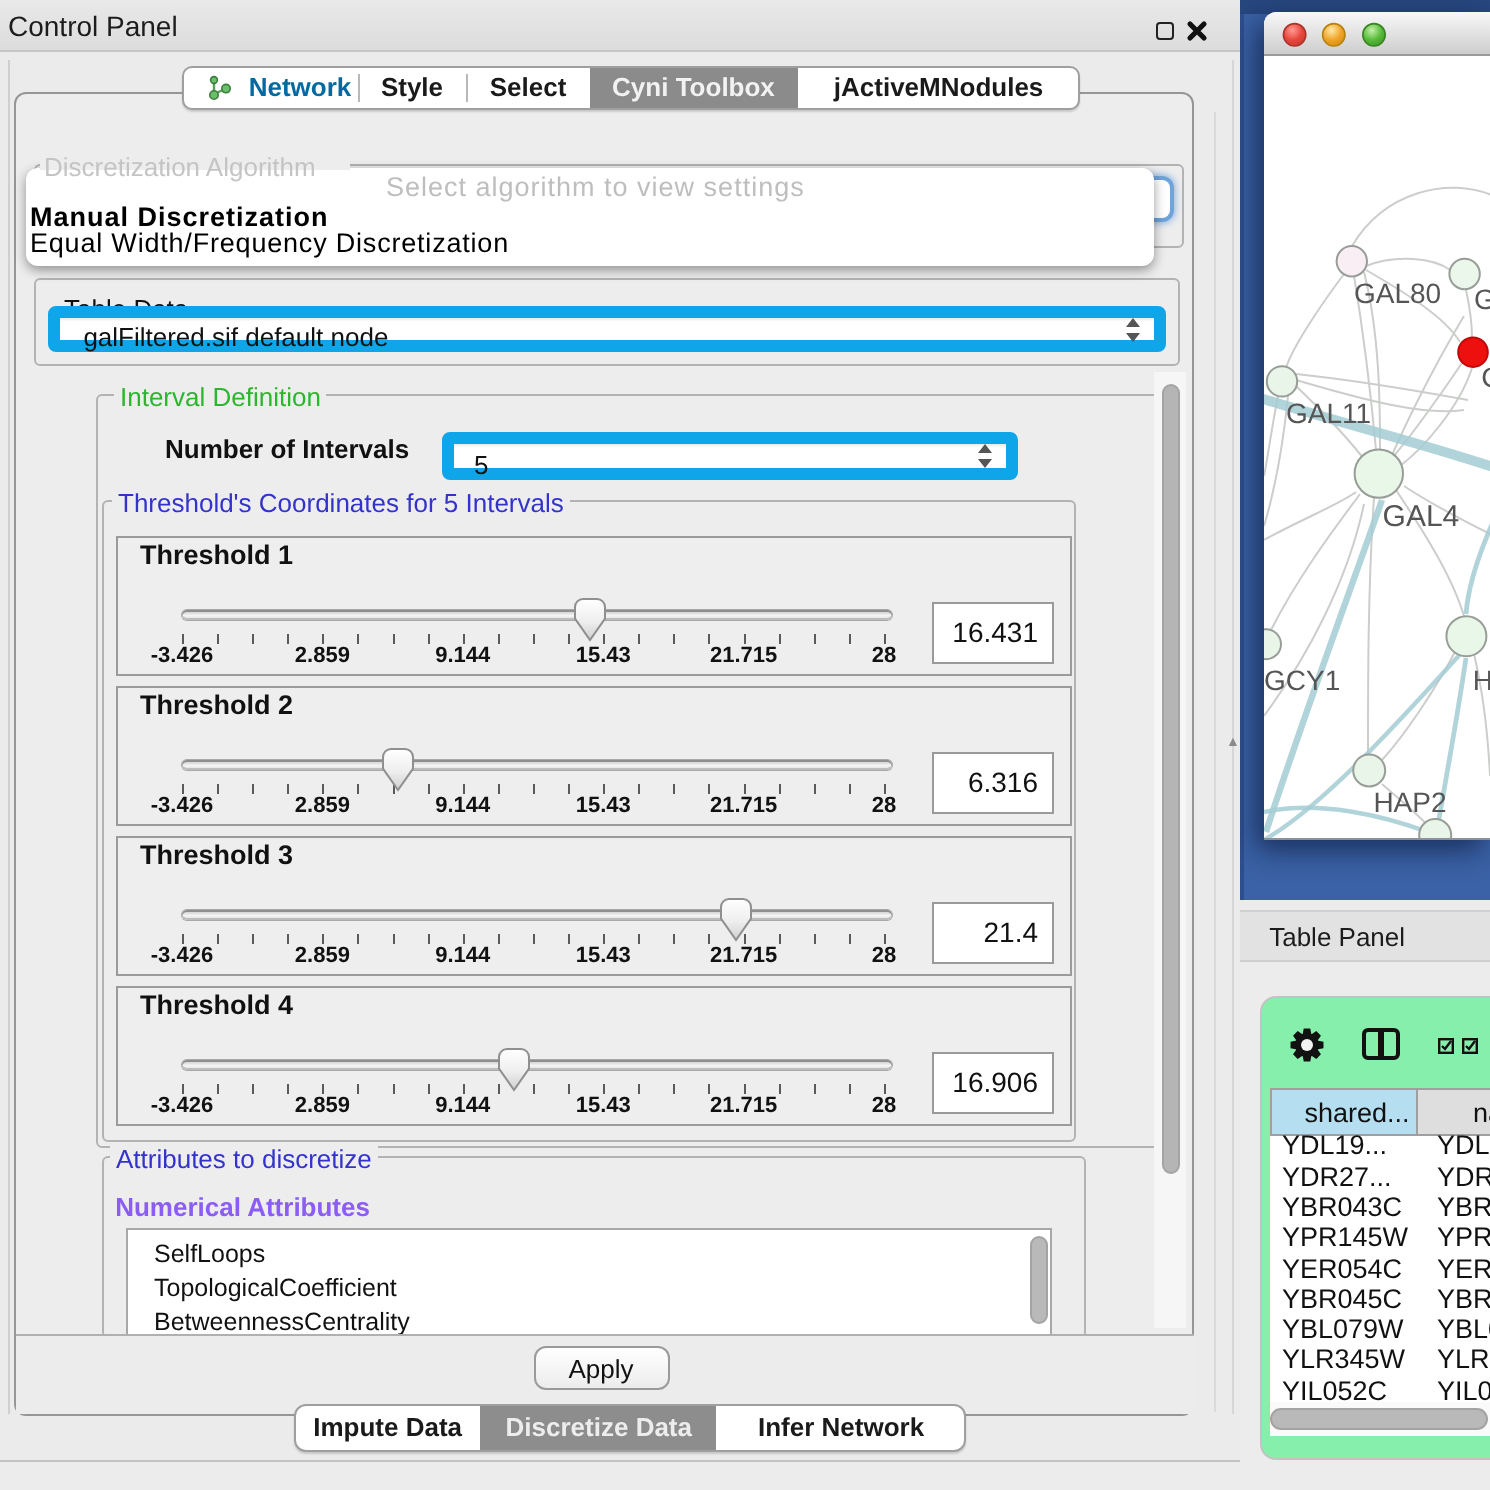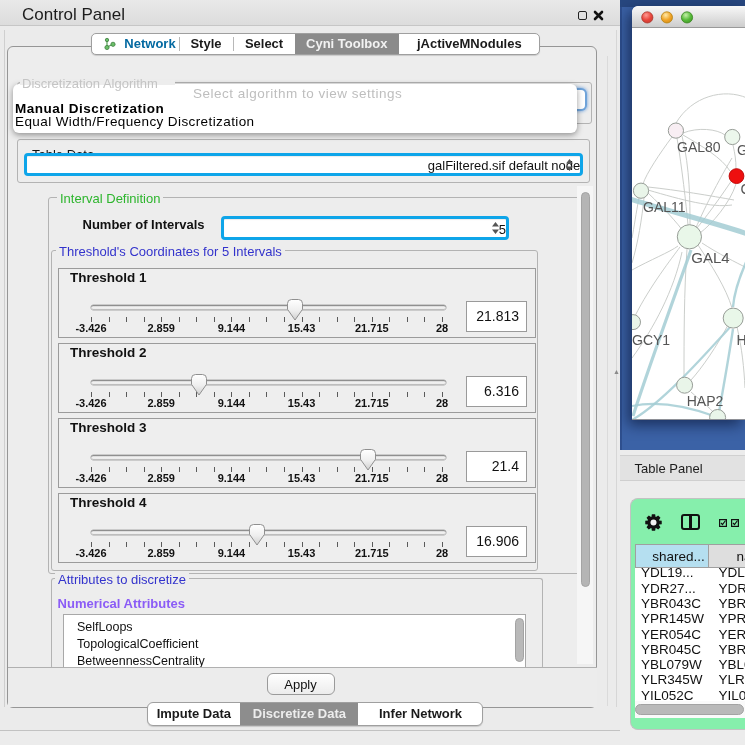--- a/index.html
+++ b/index.html
@@ -7,29 +7,29 @@
 .trow { position:absolute; left:58px; width:478px; height:70px; border:1px solid #9b9b9b; background:#eeeeee; }
 .trlabel { position:absolute; left:11px; top:0.5px; font-size:13.5px; font-weight:bold; color:#111; }
 .track { position:absolute; left:90.5px; width:355.5px; height:5.5px; border-radius:3px;
   background:linear-gradient(#c3c3c3,#f4f4f4 55%,#dedede); box-shadow:inset 0 1px 0 #8f8f8f, inset 0 -1px 0 #bdbdbd, 0 0 0 0.5px #a8a8a8; }
 .minorticks { position:absolute; left:91px; width:353px; height:5px;
   background-image:repeating-linear-gradient(to right,#5a5a5a 0 1px,transparent 1px 17.55px); }
 .ticklab { position:absolute; transform:translateX(-50%); font-size:11px; font-weight:bold; color:#111; }
 .valbox { position:absolute; left:466px; width:61px; height:31px; background:#fff; border:1px solid #9a9a9a;
   font-size:14px; color:#111; text-align:right; padding-right:7px; line-height:29px; }
 .gtitle { position:absolute; background:#ededed; padding:0 3px; font-size:13px; }
-.combo { position:absolute; background:#fff; border:3px solid #0ea5e9; border-radius:4px;
-  font-size:13px; color:#111; box-shadow:inset 0 1px 1px rgba(0,0,0,0.08);text-align:right; }
+.combo { position:absolute; background:#fff; border:6px solid #0ea5e9; border-radius:4px;
+  font-size:13px; color:#111; box-shadow:inset 0 1px 1px rgba(0,0,0,0.08); }
 .arrows { position:absolute; right:6px; top:50%; transform:translateY(-50%); width:9px; height:14px; }
 </style></head><body>
 <div id="root">
 
 <div class="abs" style="left:0;top:0;width:620px;height:731px;background:#ebebeb;border-bottom:1px solid #c2c2c2"></div>
 <div class="abs" style="left:0;top:0;width:620px;height:26px;background:linear-gradient(#e9e9e9,#dcdcdc);border-bottom:1px solid #c6c6c6">
-<div class="abs" style="left:22px;top:5px;font-size:17px;color:#1c1c1c">Control Panel</div>
+<div class="abs" style="left:4px;top:5px;font-size:14px;color:#1c1c1c">Control Panel</div>
 <div class="abs" style="left:578px;top:11px;width:9px;height:9px;border:1.5px solid #222;border-radius:2px"></div>
 <svg class="abs" style="left:593px;top:10px" width="11" height="11" viewBox="0 0 11 11">
         <path d="M2,2 L9,9 M9,2 L2,9" stroke="#111" stroke-width="2.6" stroke-linecap="round"></path>
       </svg>
 </div>
 <div class="abs" style="left:3.5px;top:30px;width:1px;height:677px;background:#cfcfcf"></div>
 <div class="abs" style="left:615.5px;top:30px;width:1px;height:677px;background:#d6d6d6"></div>
 <div class="abs" style="left:7px;top:46px;width:590px;height:662px;background:#ededed;border:1px solid #969696;border-radius:6px"></div>
 <div class="abs" style="left:607px;top:56px;width:1px;height:650px;background:#dadada"></div>
 <div class="abs" style="left:613px;top:368px;width:5px;height:6px;color:#8a8a8a;font-size:7px">▲</div>
@@ -74,21 +74,21 @@
 <div class="trlabel">Threshold 1</div>
 </div>
 <div class="track" style="top:304.5px"></div>
 <div class="minorticks" style="top:317px"></div>
 <div class="ticklab" style="left:91px;top:321.5px">-3.426</div>
 <div class="ticklab" style="left:161.2px;top:321.5px">2.859</div>
 <div class="ticklab" style="left:231.4px;top:321.5px">9.144</div>
 <div class="ticklab" style="left:301.6px;top:321.5px">15.43</div>
 <div class="ticklab" style="left:371.8px;top:321.5px">21.715</div>
 <div class="ticklab" style="left:442px;top:321.5px">28</div>
-<div class="valbox" style="top:301px">21.813</div>
+<div class="valbox" style="top:301px">16.431</div>
 <svg style="position:absolute;left:286.5px;top:299px" width="16" height="22" viewBox="0 0 16 22">
 <defs>
         <linearGradient id="tg286.5299" x1="0" y1="0" x2="0" y2="1">
 <stop offset="0" stop-color="#ffffff"></stop>
           <stop offset="0.55" stop-color="#eeeeee"></stop>
           <stop offset="1" stop-color="#cfcfcf"></stop>
         </linearGradient>
       </defs>
 <path d="M4.5,0.5 h7 a4,4 0 0 1 4,4 v5.8 L8,21 0.5,10.3 v-5.8 a4,4 0 0 1 4,-4 z" fill="url(#tg286.5299)" stroke="#8f8f8f" stroke-width="1"></path>
     </svg>

